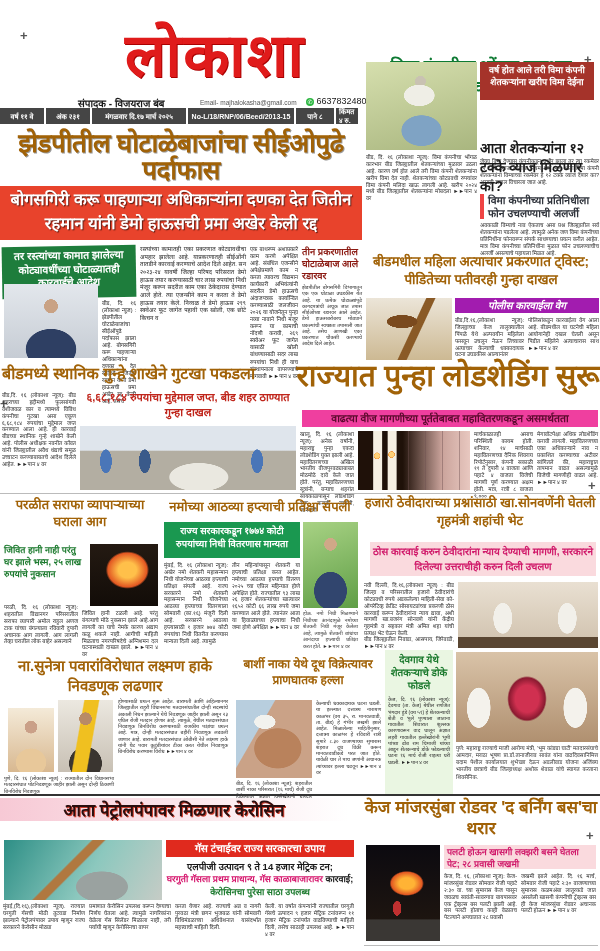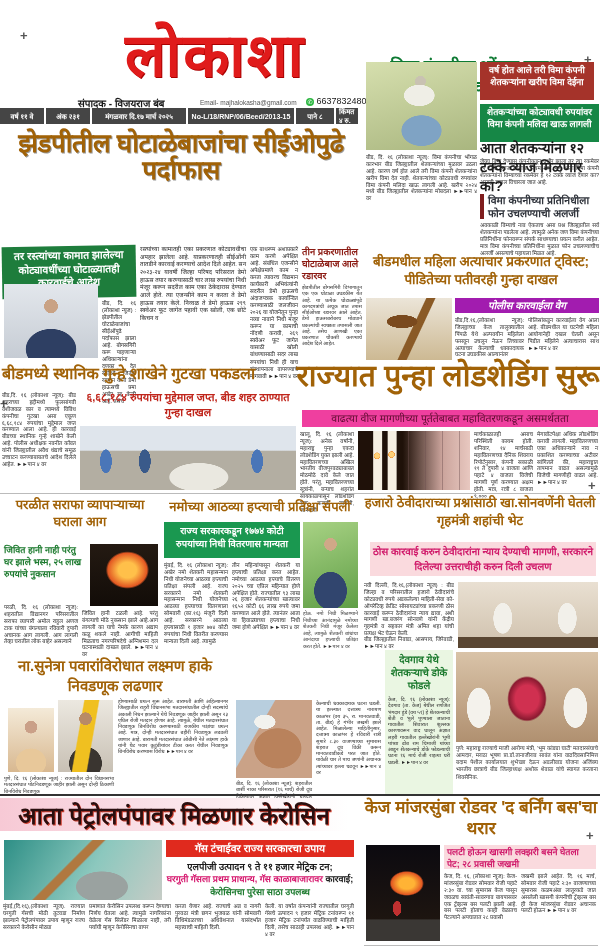--- a/index.html
+++ b/index.html
@@ -21,27 +21,27 @@
         color:#fff;font-size:6px;text-align:center;line-height:8px;vertical-align:middle;}
   
   .hl-black{font-weight:900;color:#a16207;}
   .hl-green{font-weight:700;color:#0e7a33;margin-top:44px;}
   .banner-red{background:#e8432c;color:#fff;font-weight:900;
         text-shadow:1px 1px 1px rgba(0,0,0,.6);}
   .box-darkred{background:#a5332a;color:#fff;font-weight:bold;}
   .box-green{background:#168746;color:#fff;font-weight:bold;}
   .box-green2{background:#1a9850;color:#fff;font-weight:bold;}
   .bar-blue{background:#a21caf;color:#fff;font-weight:bold;font-style:italic;}
-  .bar-magenta{background:#ef3f9f;color:#5c0a2e;font-weight:400;}
+  .bar-magenta{background:#ef3f9f;color:#5c0a2e;font-weight:700;}
   .bar-red{background:#e02a1e;color:#fff;font-weight:bold;}
   .pink-banner{background:#fadade;color:#d01a6a;font-weight:bold;}
   .txt-red{color:#c0261c;font-weight:bold;}
   .txt-green{color:#1c7a2e;font-weight:bold;}
   .txt-magenta{color:#d6186e;font-weight:bold;}
-  .orange-bar{border-left:4px solid #7f1d1d;padding-left:4px;color:#30343c;font-weight:900;}
+  .orange-bar{border-left:4px solid #ef4444;padding-left:4px;color:#30343c;font-weight:900;}
   .hr{background:#bbb;height:1px;}
   .hr-dark{background:#333;height:2px;}
   
   .ph{background-color:#ccc;}
   .ph-farmer{background-image:
      radial-gradient(ellipse 26px 18px at 48% 38%,#efeee6 58%,transparent 60%),
      radial-gradient(ellipse 34px 26px at 50% 78%,#7fa3c4 58%,transparent 60%),
      radial-gradient(circle 9px at 49% 22%,#c9c2b2 60%,transparent 62%),
      linear-gradient(165deg,#d6dfae,#a9b67f);}
   .ph-gavel{background-image:
@@ -128,34 +128,34 @@
     <div style="flex:0 0 38px">अंक २३१</div>
     <div style="flex:0 0 88px">मंगळवार दि.१७ मार्च २०२५</div>
     <div style="flex:0 0 100px">No-L/18/RNP/06/Beed/2013-15</div>
     <div style="flex:0 0 32px">पाने ८</div>
     <div style="flex:1">किंमत ४ रु.</div>
   </div>
 
   <div class="abs ctr hl-green" style="left:364px;top:12px;width:234px;font-size:17px;line-height:1.25">विमा कंपनीचा भोंगळ कारभार शेतकऱ्यांच्या मुळावर</div>
   <div class="abs ph ph-farmer" style="left:366px;top:62px;width:111px;height:88px"></div>
   <div class="abs ctr box-darkred" style="left:480px;top:62px;width:114px;height:38px;font-size:9px;line-height:1.3;padding-top:3px">वर्ष होत आले तरी विमा कंपनी शेतकऱ्यांना खरीप विमा देईना</div>
-  <div class="abs ctr box-green" style="left:480px;top:104px;width:119px;height:38px;font-size:9px;line-height:1.3;padding-top:3px">शेतकऱ्यांच्या कोट्यावधी रुपयांवर विमा कंपनी मलिदा खाऊ लागली</div>
   <div class="abs body-sm" style="left:366px;top:154px;width:111px;height:96px">बीड, दि. १६ (लोकाशा न्यूज): विमा कंपनीचा भोंगळ कारभार बीड जिल्ह्यातील शेतकऱ्यांच्या मुळावर उठला आहे. कारण वर्ष होत आले तरी विमा कंपनी शेतकऱ्यांना खरीप विमा देत नाही. शेतकऱ्यांच्या कोट्यवधी रुपयांवर विमा कंपनी मलिदा खाऊ लागली आहे. खरीप २०२४ मध्ये बीड जिल्ह्यातील शेतकऱ्यांना मोबदला ►►पान ४ वर</div>
   <div class="abs b" style="left:480px;top:138px;width:119px;font-size:14px">आता शेतकऱ्यांना १२ टक्के व्याज मिळणार का?</div>
   <div class="abs body-sm" style="left:480px;top:158px;width:119px;height:34px">जेव्हा विमा देण्यास कंपनीकडून उशीर झाला तर त्या रकमेवर १२ टक्के व्याज देण्याचा नियम आहे. मग आता विमा कंपनी शेतकऱ्यांना विम्याच्या रकमेवर हे १२ टक्के व्याज देणार का? असाही सवाल विचारला जात आहे.</div>
   <div class="abs orange-bar" style="left:480px;top:194px;width:115px;font-size:10.5px;line-height:1.2">विमा कंपनीच्या प्रतिनिधीला फोन उचलण्याची अलर्जी</div>
   <div class="abs body-sm" style="left:480px;top:222px;width:119px;height:28px">अवकाळी विम्याचे नाव ऐकताच असा प्रश्न जिल्ह्यातील सर्व शेतकऱ्यांना पडलेला आहे. त्यामुळे अनेक जण विमा कंपनीच्या प्रतिनिधींना फोनवरून संपर्क साधण्याचा प्रयत्न करीत आहेत. मात्र विमा कंपनीच्या प्रतिनिधींना मुळात फोन उचलण्याचीच अलर्जी असल्याचे पहायला मिळत आहे.</div>
 
   <div class="abs ctr hl-black" style="left:364px;top:253px;width:234px;font-size:13.5px;line-height:1.35">बीडमधील महिला अत्याचार प्रकरणात ट्विस्ट; पीडितेच्या पतीवरही गुन्हा दाखल</div>
   <div class="abs ph ph-gavel" style="left:366px;top:298px;width:86px;height:62px"></div>
   <div class="abs ctr bar-blue" style="left:455px;top:298px;width:144px;height:15px;font-size:10px;line-height:15px">पोलीस कारवाईला वेग</div>
   <div class="abs body-sm" style="left:455px;top:317px;width:69px;height:44px">बीड,दि.१६,(लोकाशा न्यूज): जिल्ह्याच्या केज तालुक्यातील पिंपळे येथे अल्पवयीन महिलेला फसवून उचलून नेऊन तिच्यावर अत्याचार केल्याची धक्कादायक घटना उघडकीस आल्यानंतर</div>
   <div class="abs body-sm" style="left:528px;top:317px;width:71px;height:44px">पोलिसांकडून कारवाईला वेग आला आहे. बीडमधील या घटनेची महिला आयोगानेही दखल घेतली असून पिडीत महिलेने अत्याचारास साथ ►►पान ४ वर</div>
 
   <div class="abs ctr hl-black" style="left:0px;top:130px;width:362px;font-size:26px;line-height:1.05;letter-spacing:-0.5px;text-shadow:1px 1px 0 #9a9a9a">झेडपीतील घोटाळेबाजांचा सीईओपुढे पर्दाफास</div>
+  <div class="abs ctr banner-red" style="left:0px;top:186px;width:362px;height:54px;font-size:16.5px;line-height:1.45;padding:2px 4px">बोगसगिरी करू पाहणाऱ्या अधिकाऱ्यांना दणका देत जितीन रहमान यांनी डेमो हाऊसची प्रमा अखेर केली रद्द</div>
   <div class="abs ctr box-green" style="left:2px;top:246px;width:134px;height:52px;font-size:10.5px;line-height:1.3;padding:3px;transform:rotate(-1deg);background:#1e7d3c">तर रस्त्यांच्या कामात झालेल्या कोट्यावधींच्या घोटाळ्यातही कारवाईचे आदेश</div>
   <div class="abs ph ph-suitman" style="left:4px;top:284px;width:94px;height:74px"></div>
   <div class="abs body-txt" style="left:102px;top:300px;width:34px;height:58px;font-size:5.5px">बीड, दि. १६ (लोकाशा न्यूज) : झेडपीतील घोटाळेबाजांचा सीईओंपुढे पर्दाफास झाला आहे. बोगसगिरी करू पाहणाऱ्या अधिकाऱ्यांना दणका देत सीईओ जितीन रहमान यांनी डेमो हाऊसची प्रमा अखेर रद्द केली आहे. तसेच</div>
   <div class="abs body-txt" style="left:140px;top:246px;width:106px;height:112px">रस्त्यांच्या कामातही एका प्रकरणात कोट्यावधीचा अपहार झालेला आहे. याप्रकरणातही सीईओंनी तातडीने कारवाई करण्याचे आदेश दिले आहेत. सन २०२३-२४ यावर्षी जिल्हा परिषद परिसरात डेमो हाऊस तयार करण्यासाठी चार लाख रुपयांचा निधी मंजूर करून सदरील काम एका ठेकेदारास देण्यात आले होते. त्या एजन्सीने काम न करता ते डेमो हाऊस तयार केले. निव्वळ ते डेमो हाऊस २१९ स्क्वेअर फूट जागेत पहावी एक खोली, एक छोटे किचन व</div>
   <div class="abs body-txt" style="left:250px;top:246px;width:48px;height:112px;font-size:5.5px">एक बाथरूम अशाप्रकारे काम करणे अपेक्षित आहे. संबंधित एजन्सीने अपेक्षेप्रमाणे काम न करता त्यावरच विद्यमान कार्यकारी अभियंत्यांनी सदरील डेमो हाऊसचे अंदाजपत्रक कार्यान्वित करण्यासाठी जलजीवन २०२६ या योजनेतून पुन्हा नव्या नावाने निधी मंजूर करून या कामाची नोंदणी करावी, २६९ स्क्वेअर फूट जागेत यासाठी खोली बांधण्यासाठी सदर लाख रुपयांचा निधी ही याच संस्थापनाला वापरण्याचे मागवावी ►►पान ४ वर</div>
   <div class="abs b" style="left:302px;top:246px;width:60px;font-size:9.5px;color:#8b1a12;line-height:1.25">तीन प्रकरणातील घोटाळेबाज आले रडारवर</div>
   <div class="abs body-sm" style="left:302px;top:284px;width:60px;height:74px;font-size:5px">झेडपीतील बोगसगिरी विभागातून एक एक घोटाळा उघडकीस येत आहे. या प्रत्येक घोटाळ्यांपुढे कागदपत्रांची अचूक जात तपास सीईओंच्या रडारवर आले आहेत. डेमो हाऊसबरोबरच मोठ्याने प्रकल्पांची स्वच्छता तपासली जात आहे. तसेच आणखी एका प्रकरणात चौकशी करण्याचे आदेश दिले आहेत.</div>
 
   <div class="abs hl-black" style="left:2px;top:362px;width:260px;font-size:16px">बीडमध्ये स्थानिक गुन्हे शाखेने गुटखा पकडला</div>
   <div class="abs body-sm" style="left:2px;top:392px;width:74px;height:98px">बीड,दि. १६ (लोकाशा न्यूज): बीड शहराच्या हद्दीमध्ये फुलसांगवी वेशीजवळ कार व त्यामध्ये विविध कंपनीचा गुटखा असा एकूण ६,६८,१८४ रुपयांचा मुद्देमाल जप्त करण्यात आला आहे. ही कारवाई बीडच्या स्थानिक गुन्हे शाखेने केली आहे. पोलीस अधीक्षक नवनीत कॉवत यांनी जिल्ह्यातील अवैध धंद्याचे समूळ उच्चाटन करण्याबाबतचे आदेश दिलेले आहेत. ►►पान ४ वर</div>
@@ -189,38 +189,39 @@
   <div class="abs body-sm" style="left:364px;top:582px;width:90px;height:58px">नवी दिल्ली, दि.१६,(लोकाशा न्यूज) : बीड जिल्हा व परिसरातील हजारो ठेवीदारांचे कोट्यवधी रुपये अडकलेल्या माहिती-सेवा को-ऑपरेटिव्ह क्रेडिट सोसायट्यांच्या प्रकरणी ठोस कारवाई करून ठेवीदारांना न्याय द्यावा, अशी मागणी खा.बजरंग सोनवणे यांनी केंद्रीय गृहमंत्री व सहकार मंत्री अमित शहा यांची प्रत्यक्ष भेट घेऊन केली.</div>
   <div class="abs body-sm" style="left:364px;top:636px;width:90px;height:16px">बीड जिल्ह्यातील निवाडा, आसपाय, जिरेवाडी,  ►►पान ४ वर</div>
   <div class="abs ph ph-meeting" style="left:458px;top:582px;width:140px;height:66px"></div>
 
   <div class="abs ctr hl-black" style="left:0px;top:656px;width:230px;font-size:15px;line-height:1.3">ना.सुनेत्रा पवारांविरोधात लक्ष्मण हाके निवडणूक लढणार</div>
   <div class="abs ph ph-sunetra" style="left:8px;top:708px;width:46px;height:64px"></div>
   <div class="abs ph ph-hake" style="left:58px;top:700px;width:55px;height:72px"></div>
   <div class="abs body-sm" style="left:4px;top:775px;width:110px;height:18px;font-size:5px">पुणे, दि. १६ (लोकाशा न्यूज) : राज्यातील दोन विधानसभा मतदारसंघात पोटनिवडणूक जाहीर झाली असून दोन्ही ठिकाणी बिनविरोध निवडणूक</div>
   <div class="abs body-sm" style="left:118px;top:698px;width:110px;height:95px;font-size:5px">होण्यासाठी प्रयत्न सुरू आहेत. बारामती आणि अहिल्यानगर जिल्ह्यातील राहुरी विधानसभा मतदारसंघातील दोन्ही सदस्यांचे अकाली निधन झाल्याने येथे निवडणूक जाहीर झाली असून २३ एप्रिल रोजी मतदान होणार आहे. त्यामुळे, येथील मतदारसंघात निवडणूक बिनविरोध करण्यासाठी राजकीय पक्षांचा प्रयत्न आहे. मात्र, दोन्ही मतदारसंघात बहीरी निवडणूक लढवली जाणार आहे. बारामती मतदारसंघात ओबीसी नेते लक्ष्मण हाके यांनी थेट पवार कुटुंबीयांवर टीका करत येथील निवडणूक बिनविरोध करण्यास विरोध ►►पान ४ वर</div>
 
+  <div class="abs ctr hl-black" style="left:234px;top:656px;width:148px;font-size:12px;line-height:1.35">बार्शी नाका येथे दूध विक्रेत्यावर प्राणघातक हल्ला</div>
   <div class="abs ph ph-injured" style="left:236px;top:700px;width:76px;height:78px"></div>
   <div class="abs body-sm" style="left:236px;top:780px;width:76px;height:14px;font-size:5px">बीड, दि. १६ (लोकाशा न्यूज): शहरातील बार्शी नाका परिसरात (१६ मार्च) रोजी दूध विक्रेत्यावर अज्ञात हल्लेखोरांनी धारदार शस्त्राने प्राणघातक हल्ला</div>
   <div class="abs body-sm" style="left:316px;top:700px;width:65px;height:94px;font-size:5px">केल्याची धक्कादायक घटना घडली. या हल्ल्यात दत्तात्रय नारायण काळभर (वय ३५, रा. मानवतवाडी, ता. बीड) हे गंभीर जखमी झाले आहेत. मिळालेल्या माहितीनुसार, दत्तात्रय काळभर हे रविवारी रात्री सुमारे ८.३० वाजण्याच्या सुमारास शहरात दूध विक्री करून मानवतवाडीकडे परत जात होते. यावेळी चार ते पाच जणांनी अचानक त्यांच्यावर हल्ला चढवून ►►पान ४ वर</div>
 
   <div class="abs" style="left:385px;top:650px;width:68px;height:144px;background:#eaf6e2">
     <div class="ctr txt-green" style="font-size:10px;line-height:1.3;padding:3px 2px">देवगाव येथे शेतकऱ्याचे डोके फोडले</div>
     <div class="body-sm" style="padding:1px 3px;font-size:5px">केज, दि. १६ (लोकाशा न्यूज): देवगाव (ता. केज) येथील रणजित भंगदार हुंडे (वय ५१) हे शेतकऱ्याची शेती व भुले पुण्याला जाताना गावातील शिवारात शुल्लक कारणावरून वाद घालून अज्ञात लहरी गावातील हल्लेखोरांनी भूमी पांच्या ढोब राम चिमाजी यांच्या आडून शेतकऱ्याचे डोके फोडल्याची घटना १६ मार्च रोजी राहत्या घरी घडली. ►►पान ४ वर</div>
   </div>
 
   <div class="abs ph ph-bouquet" style="left:456px;top:652px;width:142px;height:90px"></div>
   <div class="abs cap" style="left:456px;top:745px;width:142px">पुणे: महाराष्ट्र राज्याचे माजी आरोग्य मंत्री, 'भूम कांड्या घाटी' मतदारसंघाचे आमदार, मराठा भूषण प्रा.डॉ.तानाजीराव सावंत यांना वाढदिवसानिमित्त बदाम पेशील कार्यालयात शुभेच्छा देऊन अडलीवाड योजना अजिंक्य भारतीय छात्राचे बीड जिल्हाध्यक्ष अशोक शेवाळ यांचे स्वागत करताना शिवसैनिक.</div>
 
   <div class="abs hr-dark" style="left:0px;top:794px;width:600px"></div>
 
-  <div class="abs ctr" style="left:0px;top:798px;width:348px;font-size:24px;font-weight:900;color:#2a0f0f;text-shadow:1px 1px 0 #d04030;background:linear-gradient(90deg,#f7c9d5,#ffffff)">आता पेट्रोलपंपावर मिळणार केरोसिन</div>
+  <div class="abs ctr" style="left:0px;top:798px;width:348px;font-size:17px;font-weight:900;color:#2a0f0f;text-shadow:1px 1px 0 #d04030;background:linear-gradient(90deg,#f7c9d5,#ffffff)">आता पेट्रोलपंपावर मिळणार केरोसिन</div>
   <div class="abs ph ph-kerosene" style="left:4px;top:840px;width:158px;height:60px"></div>
   <div class="abs ctr bar-red" style="left:166px;top:840px;width:188px;height:17px;font-size:10.5px;line-height:17px">गॅस टंचाईवर राज्य सरकारचा उपाय</div>
-  <div class="abs ctr b" style="left:166px;top:860px;width:188px;font-size:9.5px">एलपीजी उत्पादन ९ ते ११ हजार मेट्रिक टन;</div>
+  <div class="abs ctr b" style="left:166px;top:860px;width:188px;font-size:9.5px">एलपीजी उत्पादन ९ ते 14 हजार मेट्रिक टन;</div>
   <div class="abs ctr" style="left:166px;top:873px;width:188px;font-size:9px;line-height:1.4">
     <span class="txt-magenta">घरगुती गॅसला प्रथम प्राधान्य, गॅस काळाबाजारावर</span>
     <span class="b">कारवाई;</span>
     <span class="txt-green">केरोसिनचा पुरेसा साठा उपलब्ध</span>
   </div>
   <div class="abs body-sm" style="left:3px;top:903px;width:82px;height:46px">मुंबई,(दि.१६),(लोकाशा न्यूज). राज्यात घरगुती गॅसची मोठी तुटवडा निर्माण झाल्याने पेट्रोलपंपावर उपाय म्हणून राज्य सरकारने केरोसीन मोठ्या</div>
   <div class="abs body-sm" style="left:89px;top:903px;width:82px;height:46px">प्रमाणात केरोसिन उपलब्ध करून देण्याचा निर्णय घेतला आहे. त्यामुळे नागरिकांना वेळेला गॅस सिलेंडर मिळाला नाही, तरी पर्यायी म्हणून केरोसिनचा वापर</div>
   <div class="abs body-sm" style="left:175px;top:903px;width:86px;height:46px">करता येणार आहे. राज्याचे अन्न व नागरी पुरवठा मंत्री छगन भुजबळ यांनी सोमवारी विधिमंडळाच्या अधिवेशनात यासंदर्भात महत्त्वाची माहिती दिली.</div>
   <div class="abs body-sm" style="left:265px;top:903px;width:89px;height:46px">केली. या वर्षांत कंपन्यांनी राज्यातील घरगुती गॅसचे उत्पादन ९ हजार मेट्रिक टनांवरून ११ हजार मेट्रिक टनांपर्यंत वाढविण्याची माहिती दिली, तसेच साठाही उपलब्ध आहे. ►►पान ४ वर</div>
 

